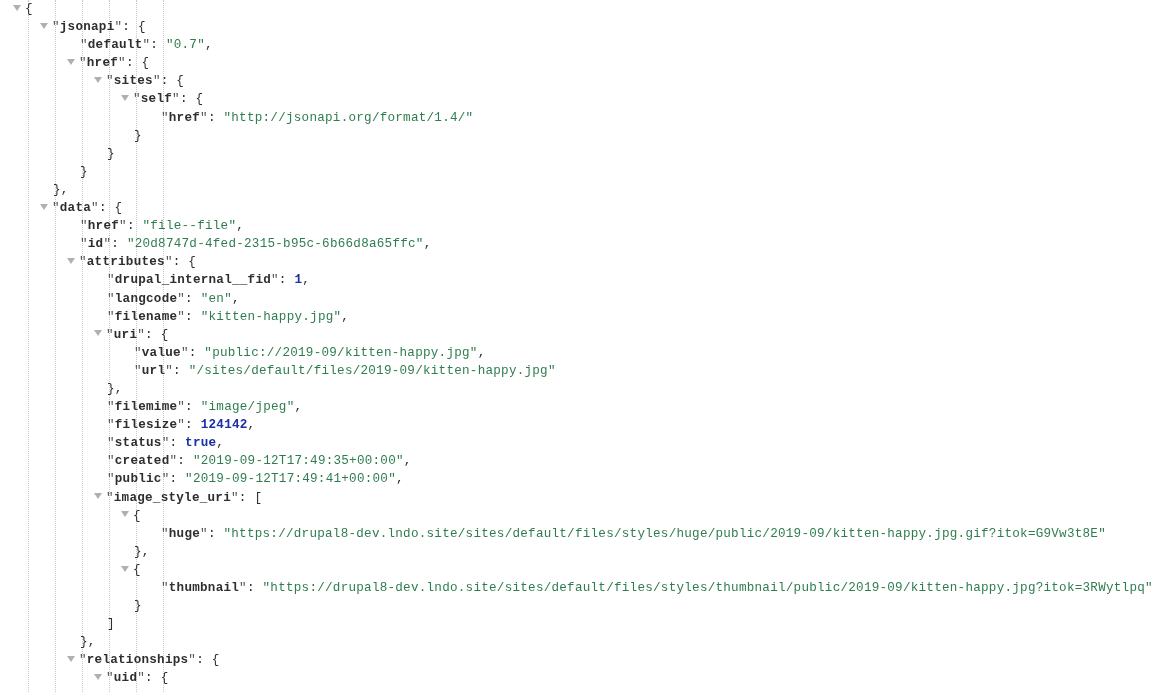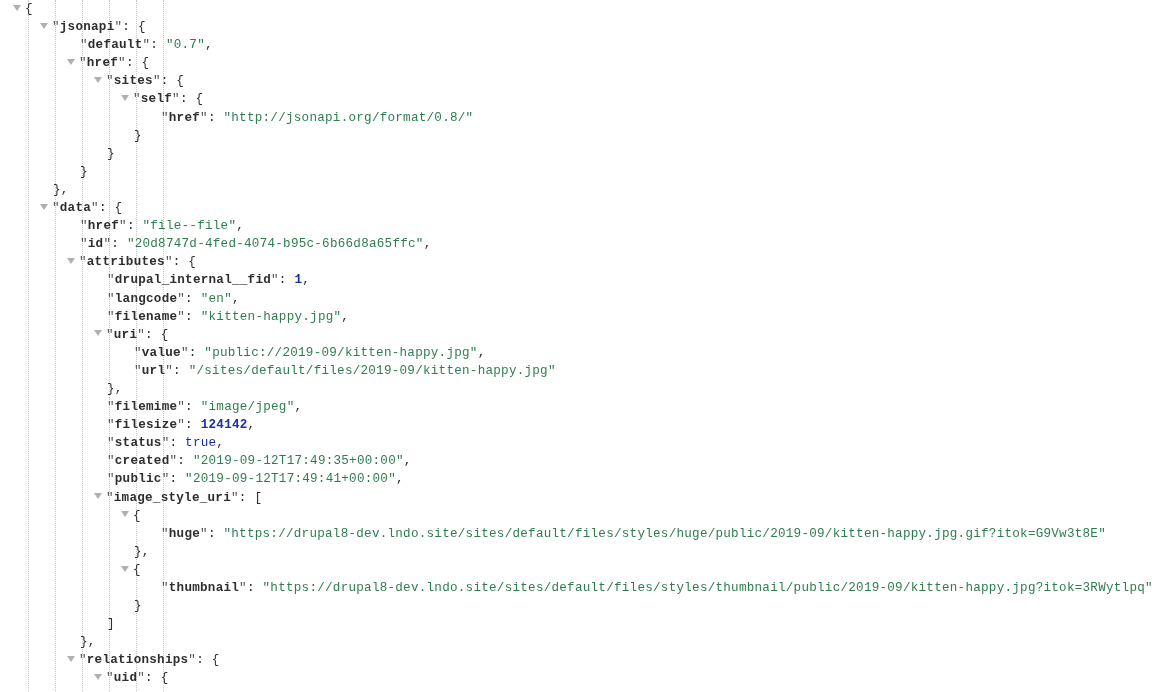--- a/index.html
+++ b/index.html
@@ -83,21 +83,21 @@
   }
   .s {
     color: #2f7d4f;
   }
   .n {
     color: #1a2fa8;
     font-weight: bold;
   }
   .b {
     color: #1a2fa8;
-    font-weight: normal;
+    font-weight: bold;
   }
   .p {
     color: #2e2e2e;
   }
 </style>
 </head>
 <body>
 
 <div id="json-viewer">
   <div class="guides" id="guides">
@@ -108,28 +108,28 @@
       <div class="guide" style="left: 136px;"></div>
       <div class="guide" style="left: 163px;"></div>
     </div>
   <div id="lines-root">
       <div class="json-line"><span class="indent" style="width: 13px;"></span><span class="twisty"></span><span class="p">{</span></div>
       <div class="json-line"><span class="indent" style="width: 40px;"></span><span class="twisty"></span><span class="q">"</span><span class="k">jsonapi</span><span class="q">"</span><span class="p">: </span><span class="p">{</span></div>
       <div class="json-line"><span class="indent" style="width: 67px;"></span><span class="twisty-slot"></span><span class="q">"</span><span class="k">default</span><span class="q">"</span><span class="p">: </span><span class="s">"</span><span class="s">0.7</span><span class="s">"</span><span class="p">,</span></div>
       <div class="json-line"><span class="indent" style="width: 67px;"></span><span class="twisty"></span><span class="q">"</span><span class="k">href</span><span class="q">"</span><span class="p">: </span><span class="p">{</span></div>
       <div class="json-line"><span class="indent" style="width: 94px;"></span><span class="twisty"></span><span class="q">"</span><span class="k">sites</span><span class="q">"</span><span class="p">: </span><span class="p">{</span></div>
       <div class="json-line"><span class="indent" style="width: 121px;"></span><span class="twisty"></span><span class="q">"</span><span class="k">self</span><span class="q">"</span><span class="p">: </span><span class="p">{</span></div>
-      <div class="json-line"><span class="indent" style="width: 148px;"></span><span class="twisty-slot"></span><span class="q">"</span><span class="k">href</span><span class="q">"</span><span class="p">: </span><span class="s">"</span><span class="s">http://jsonapi.org/format/0.8/</span><span class="s">"</span></div>
+      <div class="json-line"><span class="indent" style="width: 148px;"></span><span class="twisty-slot"></span><span class="q">"</span><span class="k">href</span><span class="q">"</span><span class="p">: </span><span class="s">"</span><span class="s">http://jsonapi.org/format/1.4/</span><span class="s">"</span></div>
       <div class="json-line"><span class="indent" style="width: 121px;"></span><span class="twisty-slot"></span><span class="p">}</span></div>
       <div class="json-line"><span class="indent" style="width: 94px;"></span><span class="twisty-slot"></span><span class="p">}</span></div>
       <div class="json-line"><span class="indent" style="width: 67px;"></span><span class="twisty-slot"></span><span class="p">}</span></div>
       <div class="json-line"><span class="indent" style="width: 40px;"></span><span class="twisty-slot"></span><span class="p">}</span><span class="p">,</span></div>
       <div class="json-line"><span class="indent" style="width: 40px;"></span><span class="twisty"></span><span class="q">"</span><span class="k">data</span><span class="q">"</span><span class="p">: </span><span class="p">{</span></div>
       <div class="json-line"><span class="indent" style="width: 67px;"></span><span class="twisty-slot"></span><span class="q">"</span><span class="k">href</span><span class="q">"</span><span class="p">: </span><span class="s">"</span><span class="s">file--file</span><span class="s">"</span><span class="p">,</span></div>
-      <div class="json-line"><span class="indent" style="width: 67px;"></span><span class="twisty-slot"></span><span class="q">"</span><span class="k">id</span><span class="q">"</span><span class="p">: </span><span class="s">"</span><span class="s">20d8747d-4fed-4074-b95c-6b66d8a65ffc</span><span class="s">"</span><span class="p">,</span></div>
+      <div class="json-line"><span class="indent" style="width: 67px;"></span><span class="twisty-slot"></span><span class="q">"</span><span class="k">id</span><span class="q">"</span><span class="p">: </span><span class="s">"</span><span class="s">20d8747d-4fed-2315-b95c-6b66d8a65ffc</span><span class="s">"</span><span class="p">,</span></div>
       <div class="json-line"><span class="indent" style="width: 67px;"></span><span class="twisty"></span><span class="q">"</span><span class="k">attributes</span><span class="q">"</span><span class="p">: </span><span class="p">{</span></div>
       <div class="json-line"><span class="indent" style="width: 94px;"></span><span class="twisty-slot"></span><span class="q">"</span><span class="k">drupal_internal__fid</span><span class="q">"</span><span class="p">: </span><span class="n">1</span><span class="p">,</span></div>
       <div class="json-line"><span class="indent" style="width: 94px;"></span><span class="twisty-slot"></span><span class="q">"</span><span class="k">langcode</span><span class="q">"</span><span class="p">: </span><span class="s">"</span><span class="s">en</span><span class="s">"</span><span class="p">,</span></div>
       <div class="json-line"><span class="indent" style="width: 94px;"></span><span class="twisty-slot"></span><span class="q">"</span><span class="k">filename</span><span class="q">"</span><span class="p">: </span><span class="s">"</span><span class="s">kitten-happy.jpg</span><span class="s">"</span><span class="p">,</span></div>
       <div class="json-line"><span class="indent" style="width: 94px;"></span><span class="twisty"></span><span class="q">"</span><span class="k">uri</span><span class="q">"</span><span class="p">: </span><span class="p">{</span></div>
       <div class="json-line"><span class="indent" style="width: 121px;"></span><span class="twisty-slot"></span><span class="q">"</span><span class="k">value</span><span class="q">"</span><span class="p">: </span><span class="s">"</span><span class="s">public://2019-09/kitten-happy.jpg</span><span class="s">"</span><span class="p">,</span></div>
       <div class="json-line"><span class="indent" style="width: 121px;"></span><span class="twisty-slot"></span><span class="q">"</span><span class="k">url</span><span class="q">"</span><span class="p">: </span><span class="s">"</span><span class="s">/sites/default/files/2019-09/kitten-happy.jpg</span><span class="s">"</span></div>
       <div class="json-line"><span class="indent" style="width: 94px;"></span><span class="twisty-slot"></span><span class="p">}</span><span class="p">,</span></div>
       <div class="json-line"><span class="indent" style="width: 94px;"></span><span class="twisty-slot"></span><span class="q">"</span><span class="k">filemime</span><span class="q">"</span><span class="p">: </span><span class="s">"</span><span class="s">image/jpeg</span><span class="s">"</span><span class="p">,</span></div>
       <div class="json-line"><span class="indent" style="width: 94px;"></span><span class="twisty-slot"></span><span class="q">"</span><span class="k">filesize</span><span class="q">"</span><span class="p">: </span><span class="n">124142</span><span class="p">,</span></div>

